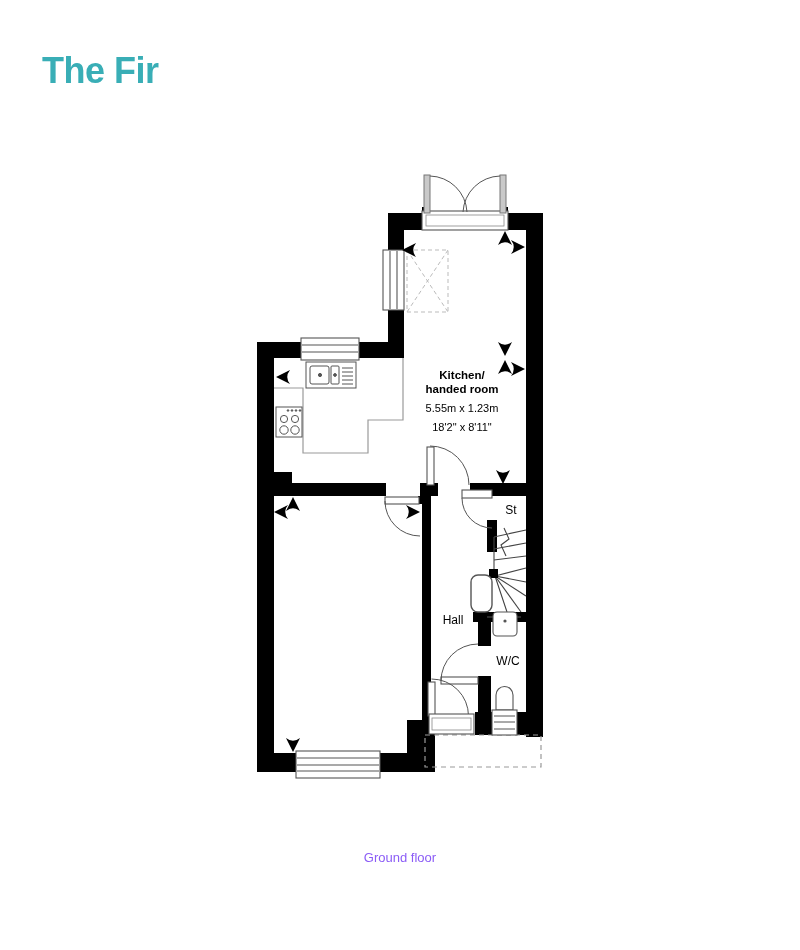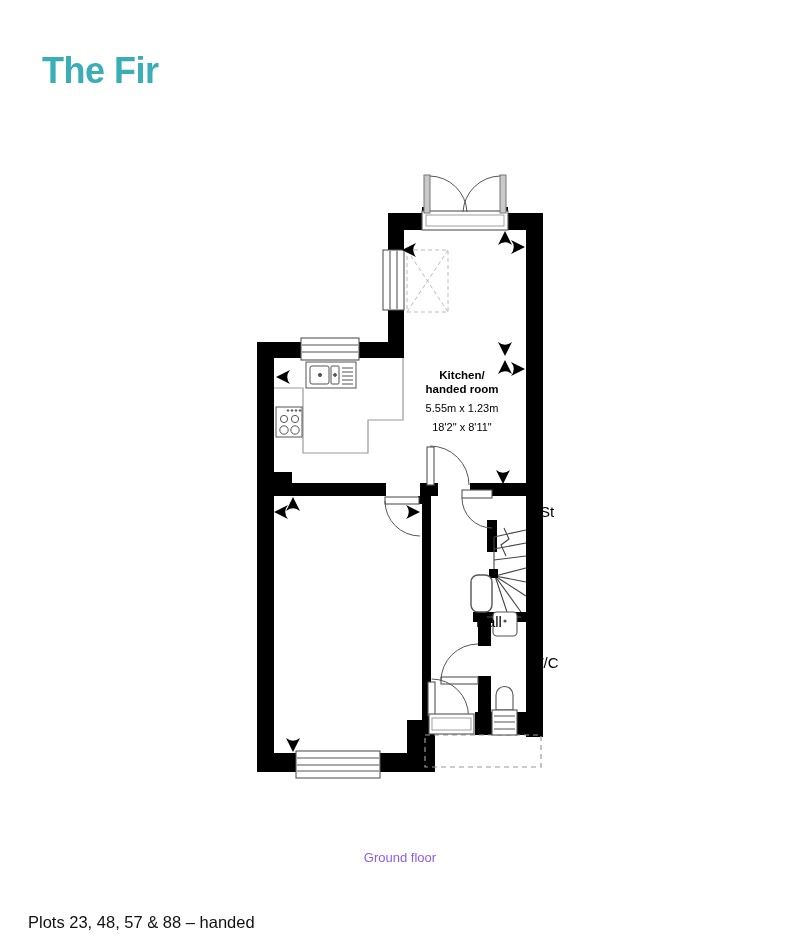--- a/index.html
+++ b/index.html
@@ -5,21 +5,21 @@
   html,body{margin:0;padding:0;background:#fff;}
   #page{position:relative;width:800px;height:950px;background:#ffffff;overflow:hidden;
         font-family:"Liberation Sans", sans-serif;color:#111;}
   #plan-svg{position:absolute;left:0;top:0;}
   .page-title{position:absolute;left:30px;top:38px;font-size:36px;font-weight:700;
               letter-spacing:-0.5px;color:#39aeb6;margin:12px;}
   .room-label{position:absolute;transform:translateX(-50%);text-align:center;
               font-size:11px;line-height:19px;white-space:nowrap;color:#000;}
   .room-label .rname{font-weight:700;font-size:11.5px;}
   .room-label .rname2{font-weight:700;font-size:11.5px;line-height:14px;}
-  .small-label{position:absolute;transform:translateX(-50%);font-size:15px;color:#000;white-space:nowrap;margin-left:36px;}
+  .small-label{position:absolute;transform:translateX(-50%);font-size:12px;color:#000;white-space:nowrap;}
   .floor-caption{position:absolute;left:400px;top:850px;transform:translateX(-50%);
                  font-size:13px;color:#8b5cf6;}
   .plots-note{position:absolute;left:28px;top:913px;font-size:16.5px;color:#111;}
 </style>
 </head>
 <body>
 
 <div id="page">
 
   <h1 class="page-title">The Fir</h1>
@@ -218,15 +218,14 @@
     <div style="margin-top:3px;">5.55m x 1.23m</div>
     <div>18'2" x 8'11"</div>
   </div>
 
 
   <div class="small-label" style="left:453px;top:613px;">Hall</div>
   <div class="small-label" style="left:511px;top:503px;">St</div>
   <div class="small-label" style="left:508px;top:654px;">W/C</div>
 
   <div class="floor-caption">Ground floor</div>
-  <div class="plots-note">Plots 23, 48, 57 &amp; 88 – handed</div>
 
 </div>
 
 </body></html>

